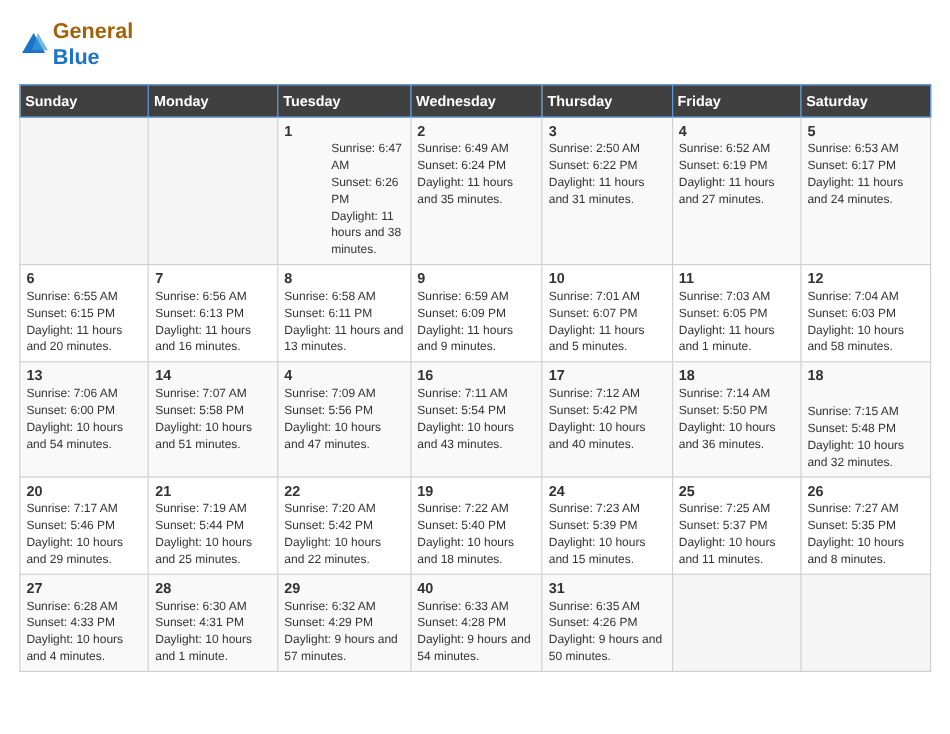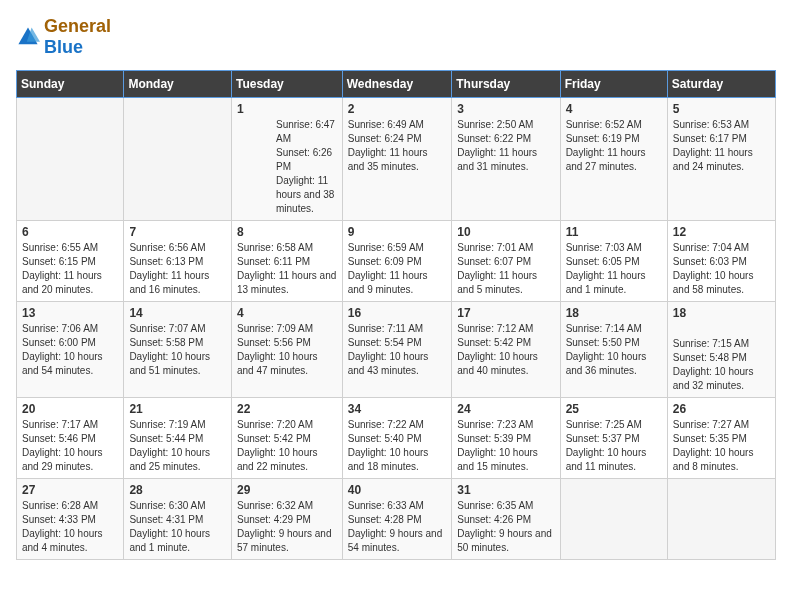--- a/index.html
+++ b/index.html
@@ -252,21 +252,21 @@
 Sunset: 5:44 PM
 Daylight: 10 hours and 25 minutes.</div>
         </td>
         <td>
           <span class="day-number">22</span>
           <div class="day-info" style="white-space: pre-line;">Sunrise: 7:20 AM
 Sunset: 5:42 PM
 Daylight: 10 hours and 22 minutes.</div>
         </td>
         <td>
-          <span class="day-number">34</span>
+          <span class="day-number">19</span>
           <div class="day-info" style="white-space: pre-line;">Sunrise: 7:22 AM
 Sunset: 5:40 PM
 Daylight: 10 hours and 18 minutes.</div>
         </td>
         <td>
           <span class="day-number">24</span>
           <div class="day-info" style="white-space: pre-line;">Sunrise: 7:23 AM
 Sunset: 5:39 PM
 Daylight: 10 hours and 15 minutes.</div>
         </td>

